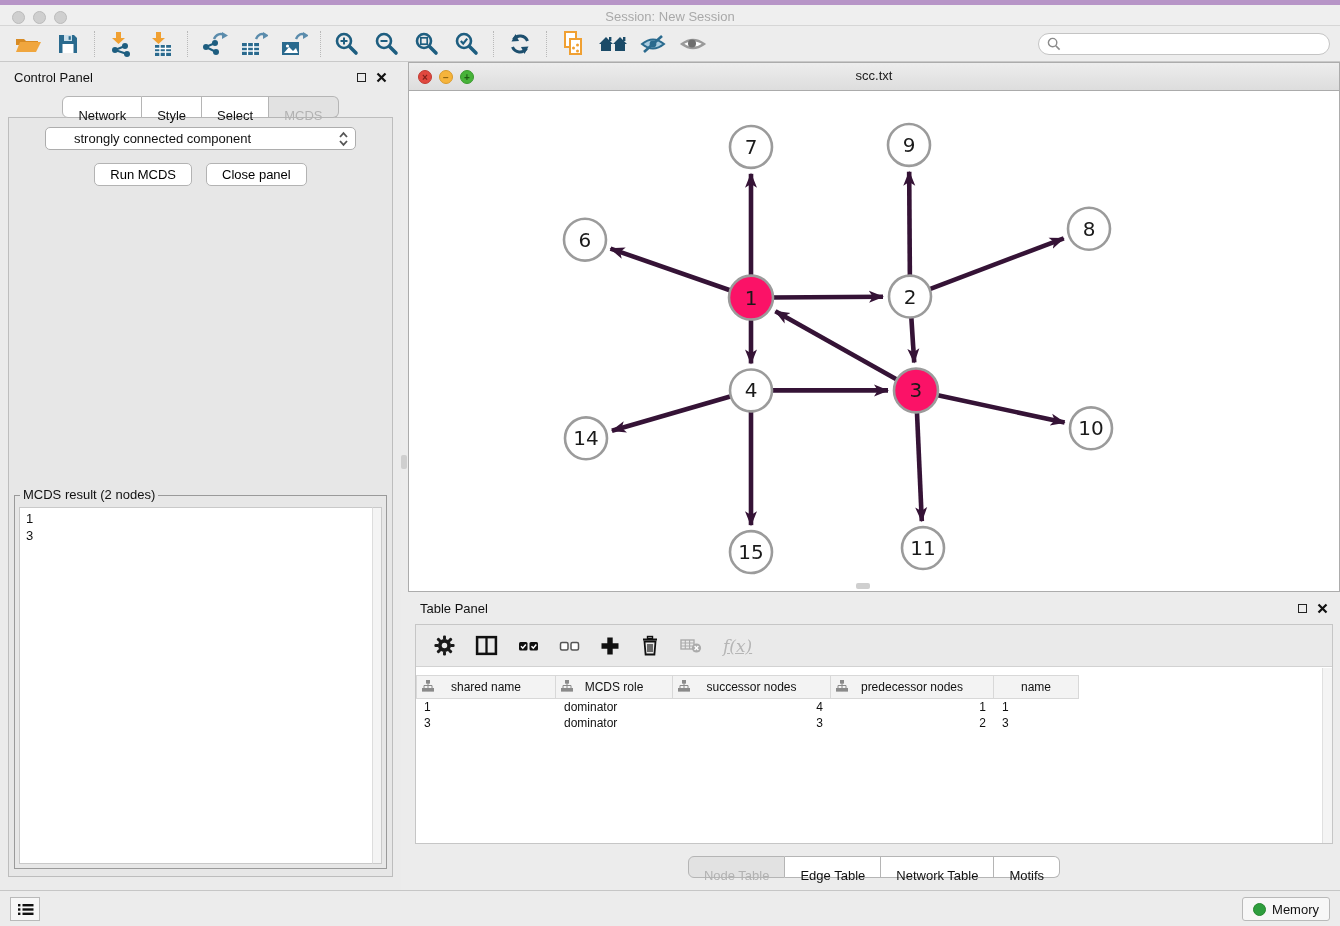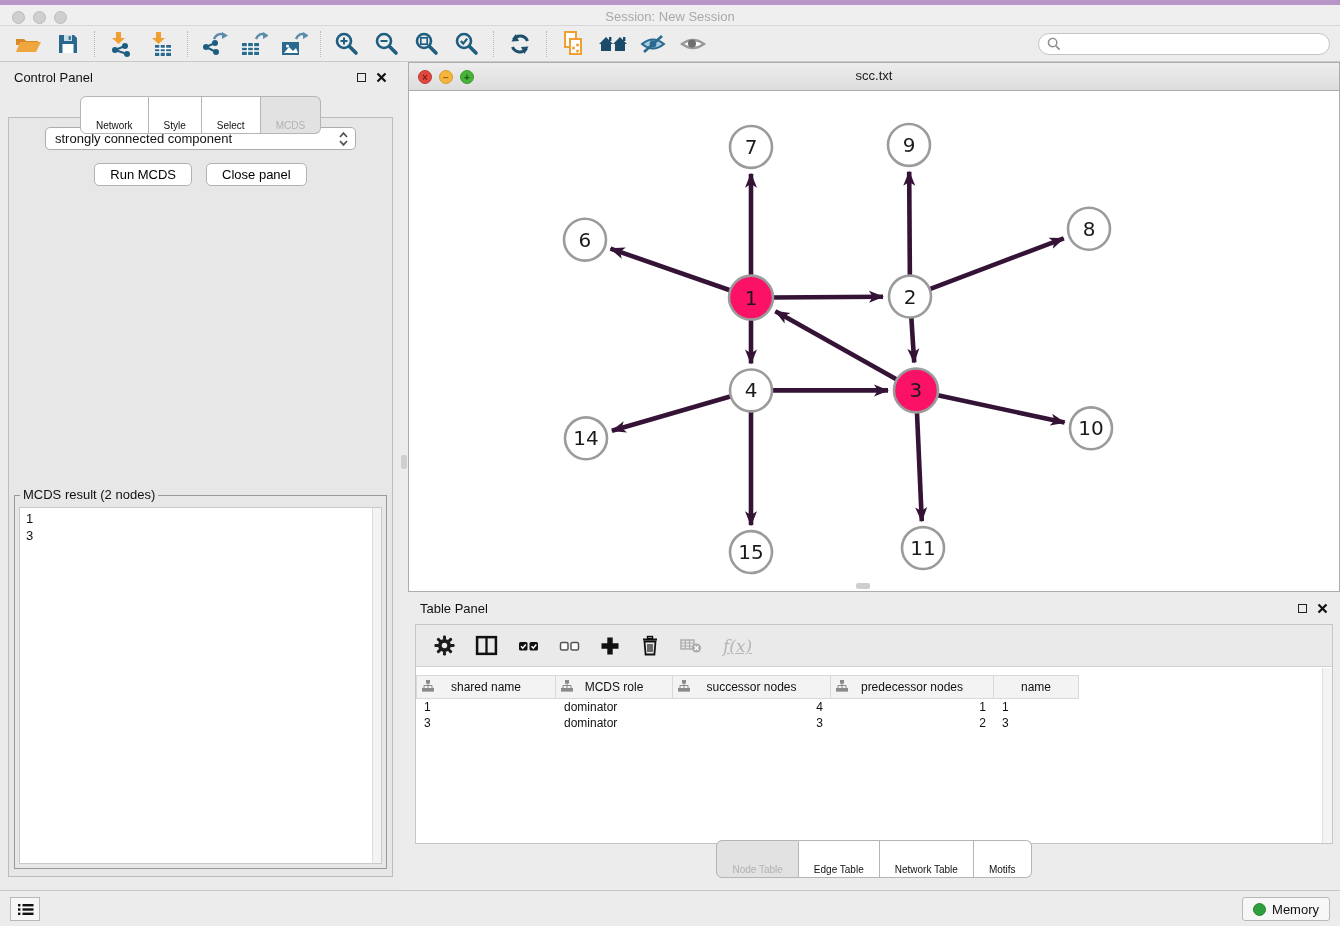--- a/index.html
+++ b/index.html
@@ -21,30 +21,30 @@
   .tb-search { position:absolute; right:10px; top:7px; width:292px; height:22px; background:#FFF;
                border:1px solid #C4C4C4; border-radius:12px; display:flex; align-items:center; padding:0 8px; }
   .tb-search input { border:none; outline:none; flex:1; font-size:12px; background:transparent; margin-left:5px; }
 
   
   .control-panel { position:absolute; top:62px; left:0; width:401px; bottom:36px; background:#EBEBEB; }
   .cp-header { height:30px; display:flex; align-items:center; padding:0 14px; font-size:13px; }
   .panel-icons { margin-left:auto; display:flex; gap:10px; align-items:center; }
   .float-glyph { width:9px; height:9px; border:1.6px solid #222; display:inline-block; }
   .tabs-row { position:absolute; top:34px; left:0; right:0; display:flex; justify-content:center; z-index:3; }
-  .tab { height:22px; line-height:21px; padding:18px 15px; font-size:10px; background:#FFF;
+  .tab { height:22px; line-height:21px; padding:8px 15px; font-size:13px; background:#FFF;
          border:1px solid #B5B5B5; border-left:none; cursor:default; }
   .tab:first-child { border-left:1px solid #B5B5B5; border-radius:6px 0 0 6px; }
   .tab:last-child { border-radius:0 6px 6px 0; }
   .tab.selected { background:#E2E2E2; color:#B2B2B2; }
   .cp-content { position:absolute; top:55px; left:8px; right:8px; bottom:13px;
                 border:1px solid #BDBDBD; background:#E7E7E7; }
   .opt-label { text-align:center; font-size:13px; margin-top:22px; }
   .opt-select { margin:9px 36px 0; height:23px; background:#FFF; border:1px solid #ADADAD; border-radius:5px;
-                display:flex; align-items:center; padding:0 6px 0 9px; font-size:13px; cursor:default; }
+                display:flex; align-items:center; padding:0 6px 0 28px; font-size:13px; cursor:default; }
   .opt-select .sel-text { flex:1; }
   .btn-row { display:flex; justify-content:center; gap:14px; margin-top:13px; }
   .push-btn { height:23px; padding:0 15px; background:#FFF; border:1px solid #B3B3B3; border-radius:5px;
               font-size:13px; font-family:"Liberation Sans",sans-serif; cursor:default; }
   .mcds-fieldset { position:absolute; top:377px; left:5px; right:5px; bottom:7px;
                    border:1px solid #9A9A9A; background:#E7E7E7; }
   .mcds-legend { position:absolute; top:-9px; left:5px; background:#E7E7E7; padding:0 3px; font-size:13px; }
   .mcds-textarea { position:absolute; top:11px; left:4px; right:4px; bottom:4px; background:#FFF;
                    border:1px solid #C9C9C9; font-size:13px; line-height:17px; padding:2px 0 0 6px;
                    white-space:pre; }

